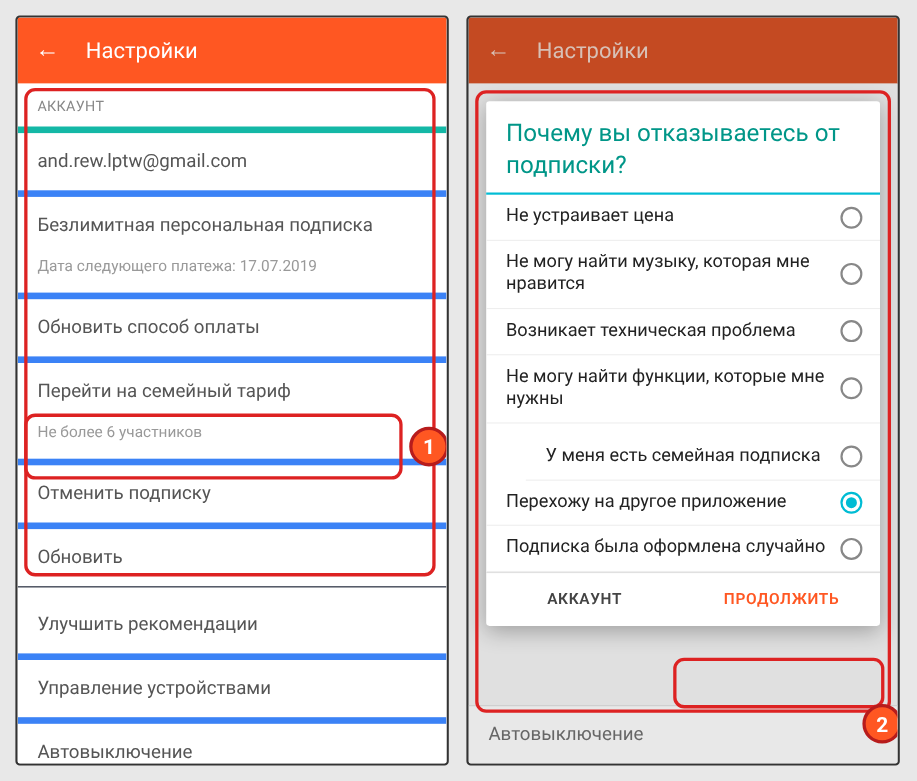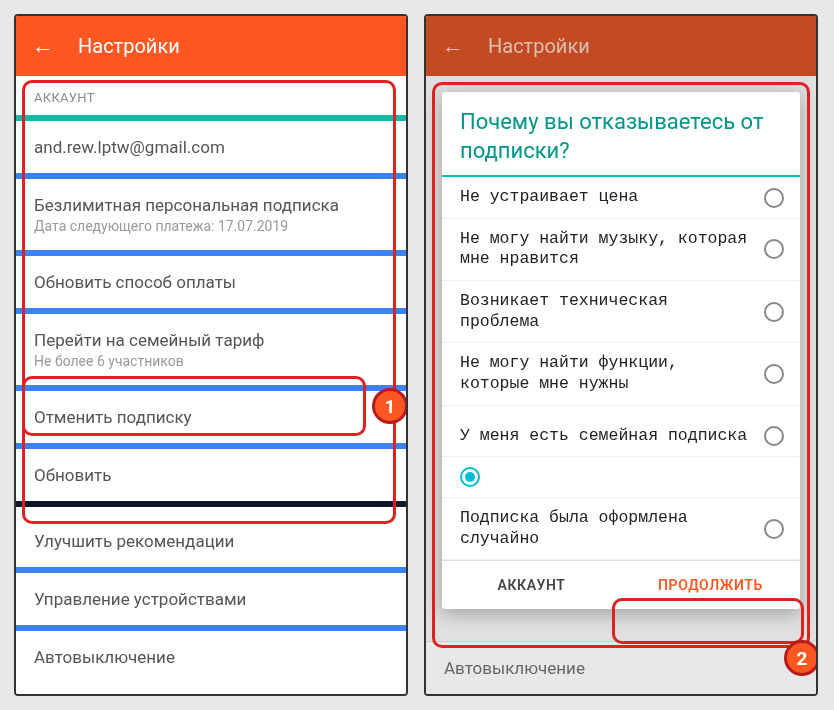--- a/index.html
+++ b/index.html
@@ -45,21 +45,21 @@
     font-weight: 400;
     padding: 14px 18px 10px;
     letter-spacing: 0.3px;
   }
   .row {
     padding: 16px 18px;
     border-top: 6px solid #3b82f6;
   }
   .row.first { border-top: 6px solid #14b8a6; }
   .row .primary { font-size: 17px; color: #555; }
-  .row .secondary { font-size: 14px; color: #999; margin-top: 3px; }
+  .row .secondary { font-size: 14px; color: #999; margin-top: 19px; }
   .ann-box {
     border: 3px solid #d22;
     border-radius: 10px;
     position: absolute;
     pointer-events: none;
   }
   .badge {
     width: 36px; height: 36px;
     background: #ff5722;
     border: 3px solid #b71c1c;
@@ -83,30 +83,30 @@
     display: flex;
     flex-direction: column;
   }
   .dialog-title {
     color: #009688;
     font-size: 22px;
     padding: 16px 18px 10px;
     border-bottom: 2px solid #00bcd4;
     line-height: 1.3;
   }
-  .options { flex: 1; font-family: Liberation Mono, monospace; }
+  .options { flex: 1; }
   .opt {
     display: flex;
     justify-content: space-between;
     align-items: center;
     padding: 10px 16px 10px 18px;
     border-bottom: 1px solid #eee;
     gap: 10px;
   }
-  .opt.gap-above { margin-top: 10px; }
+  .opt.gap-above { margin-top: 10px; margin-left: 36px; }
   .opt .label { font-size: 16.5px; color: #222; line-height: 1.25; flex: 1; }
   .radio {
     width: 20px; height: 20px;
     border: 2px solid #888;
     border-radius: 50%;
     flex-shrink: 0;
     position: relative;
   }
   .radio.checked { border-color: #00bcd4; }
   .radio.checked::after {
@@ -165,21 +165,21 @@
     <div class="row">
       <div class="primary">Перейти на семейный тариф</div>
       <div class="secondary">Не более 6 участников</div>
     </div>
     <div class="row">
       <div class="primary">Отменить подписку</div>
     </div>
     <div class="row">
       <div class="primary">Обновить</div>
     </div>
-    <div class="row" style="border-top:6px solid #0f172a; padding-top:24px">
+    <div class="row" style="border-top:1px solid #0f172a; padding-top:24px">
       <div class="primary">Улучшить рекомендации</div>
     </div>
     <div class="row">
       <div class="primary">Управление устройствами</div>
     </div>
     <div class="row">
       <div class="primary">Автовыключение</div>
     </div>
 
     <div class="ann-box" style="left:6px; right:10px; top:4px; height:444px;"></div>
@@ -216,20 +216,21 @@
         </div>
         <div class="opt">
           <span class="label">Не могу найти функции, которые мне нужны</span>
           <span class="radio"></span>
         </div>
         <div class="opt gap-above">
           <span class="label">У меня есть семейная подписка</span>
           <span class="radio"></span>
         </div>
         <div class="opt">
+          <span class="label">Перехожу на другое приложение</span>
           <span class="radio checked"></span>
         </div>
         <div class="opt">
           <span class="label">Подписка была оформлена случайно</span>
           <span class="radio"></span>
         </div>
       </div>
       <div class="dialog-actions">
         <div class="btn close">АККАУНТ</div>
         <div class="btn continue">ПРОДОЛЖИТЬ</div>

